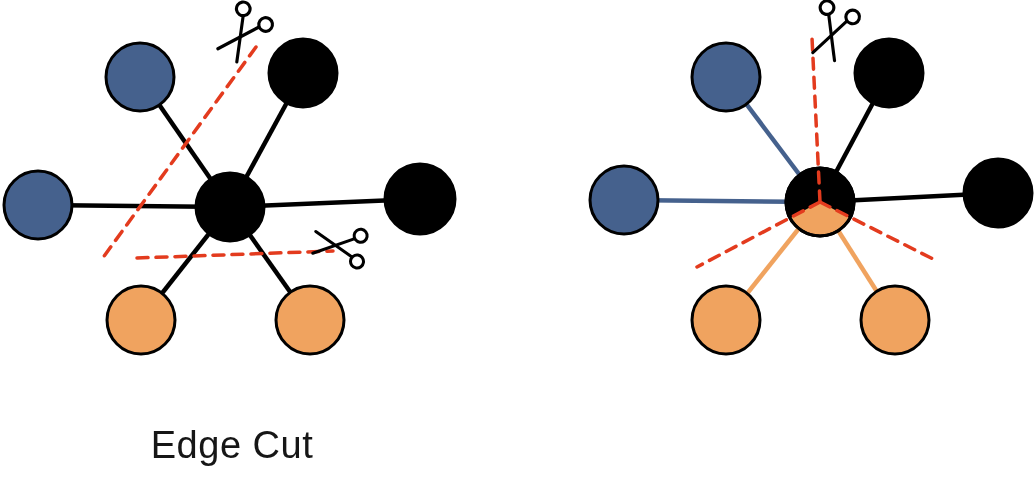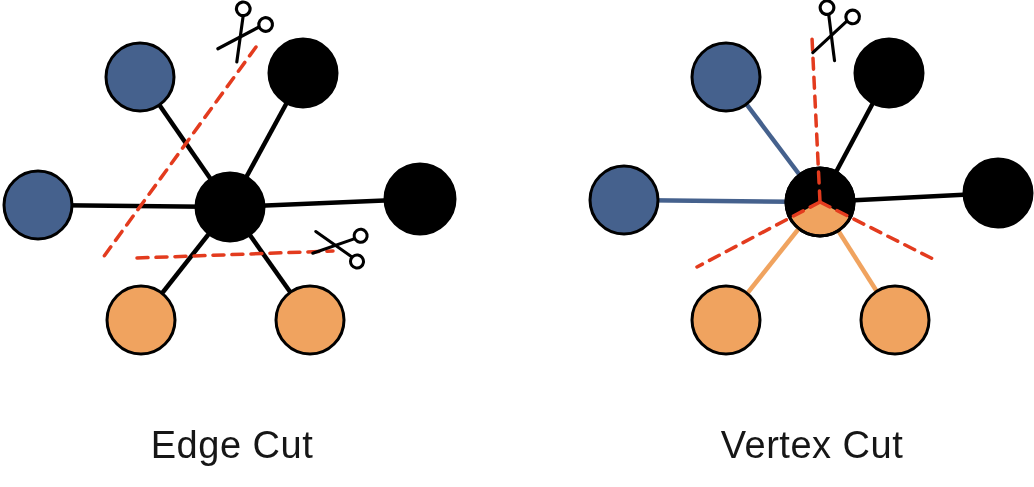--- a/index.html
+++ b/index.html
@@ -93,14 +93,13 @@
           <line x1="-26" y1="-11" x2="13" y2="9" stroke="#000000" stroke-width="3" stroke-linecap="round"></line>
           <line x1="-26" y1="11" x2="13" y2="-9" stroke="#000000" stroke-width="3" stroke-linecap="round"></line>
           <circle cx="19" cy="13" r="6.5" fill="none" stroke="#000000" stroke-width="3"></circle>
           <circle cx="19" cy="-13" r="6.5" fill="none" stroke="#000000" stroke-width="3"></circle>
         </g>
       </g>
     </svg>
 
   <div class="caption left">Edge Cut</div>
 
-  <div class="caption right">Vertex Cut</div>
 </div>
 
 </body></html>

